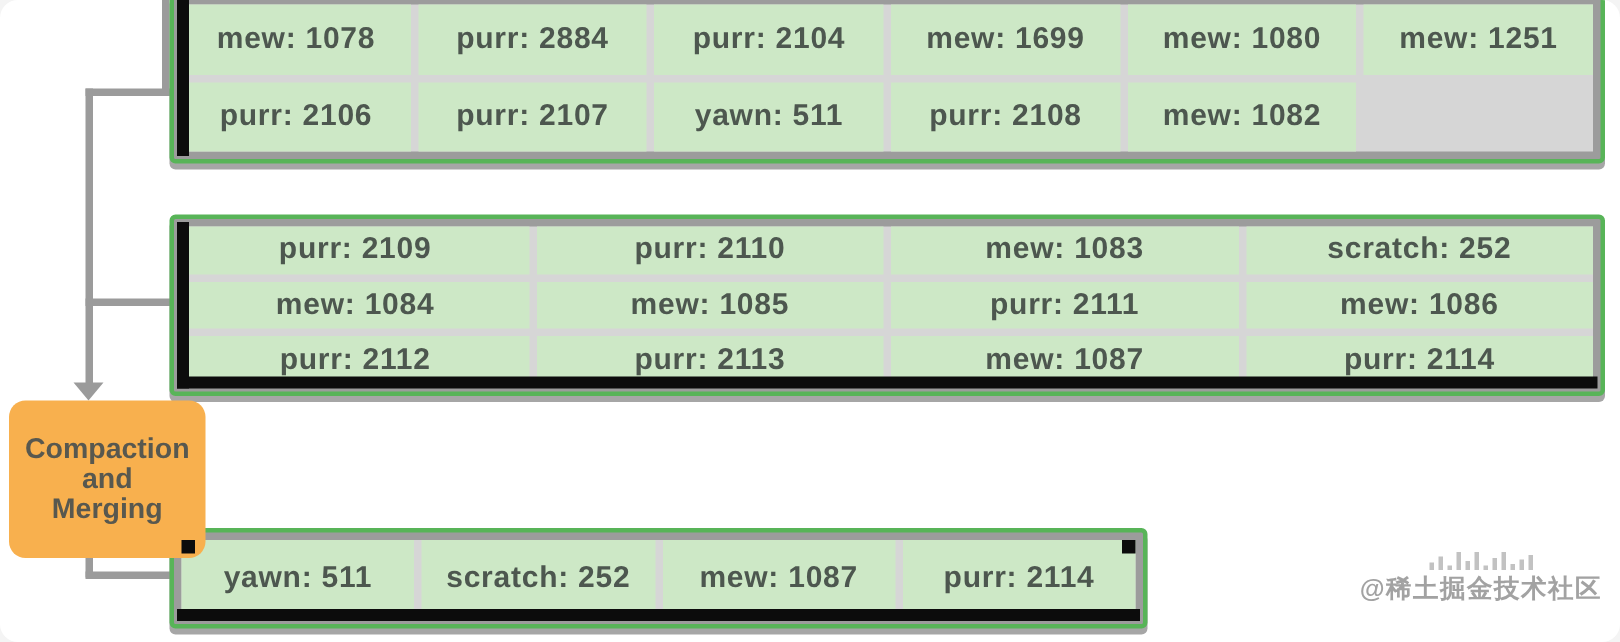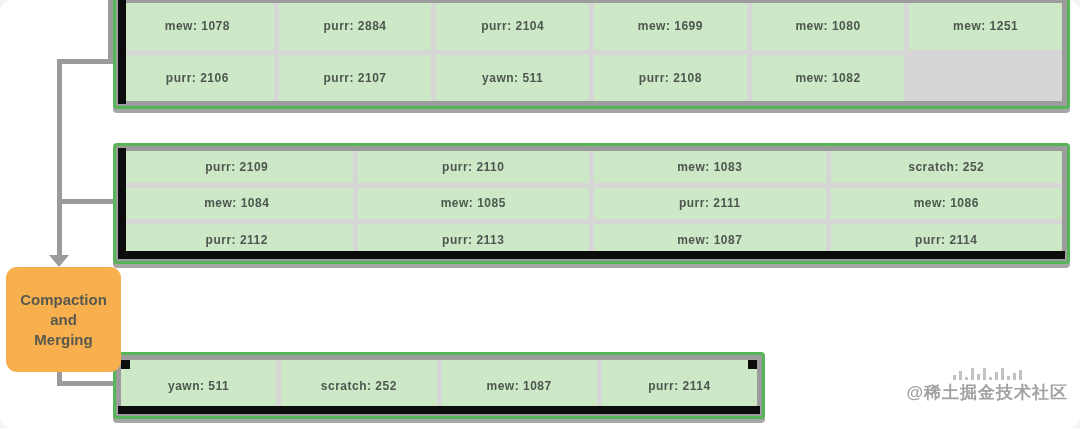--- a/index.html
+++ b/index.html
@@ -27,21 +27,21 @@
     top: 5px; left: 5px; right: 5px; bottom: 5px;
     display: grid;
     gap: 5px;
     background: #d6d6d6;
   }
   .cell {
     background: var(--cell-green, #cde8c6);
     display: flex;
     align-items: center;
     justify-content: center;
-    font-size: 12px;
+    font-size: 20px;
     font-weight: 700;
     letter-spacing: .5px;
     color: var(--text-dark, #4d574f);
   }
   .bar-left {
     position: absolute; top: 2px; bottom: 2px; left: 2px; width: 8px;
     background: #0c0c0c; z-index: 3;
   }
   .bar-bottom {
     position: absolute; left: 2px; right: 2px; bottom: 2px; height: 8px;
@@ -51,28 +51,28 @@
     position: absolute; width: 9px; height: 9px;
     background: #0c0c0c; z-index: 4;
   }
   .s1 { left: 113px; top: -5px;  width: 957px; height: 114px; }
   .s2 { left: 113px; top: 143px; width: 957px; height: 121px; }
   .s3 { left: 113px; top: 352px; width: 652px; height: 67px; }
 
   
   .node {
     position: absolute;
-    left: 6px; top: 267px; width: 115px; height: 105px;
+    left: 6px; top: 267px; width: 131px; height: 105px;
     background: var(--node-orange, #f8b04e);
     border-radius: 11px;
     display: flex;
     flex-direction: column;
     align-items: center;
     justify-content: center;
-    font-size: 15px;
+    font-size: 19px;
     line-height: 20px;
     font-weight: 700;
     color: #58584f;
     text-align: center;
   }
 
   
   .conn { position: absolute; background: var(--connector-gray, #9b9b9b); }
   .conn-stub-top   { left: 108px; top: 0;     width: 5px;  height: 63px; }
   .conn-branch-1   { left: 57px;  top: 59px;  width: 57px; height: 5px; }

